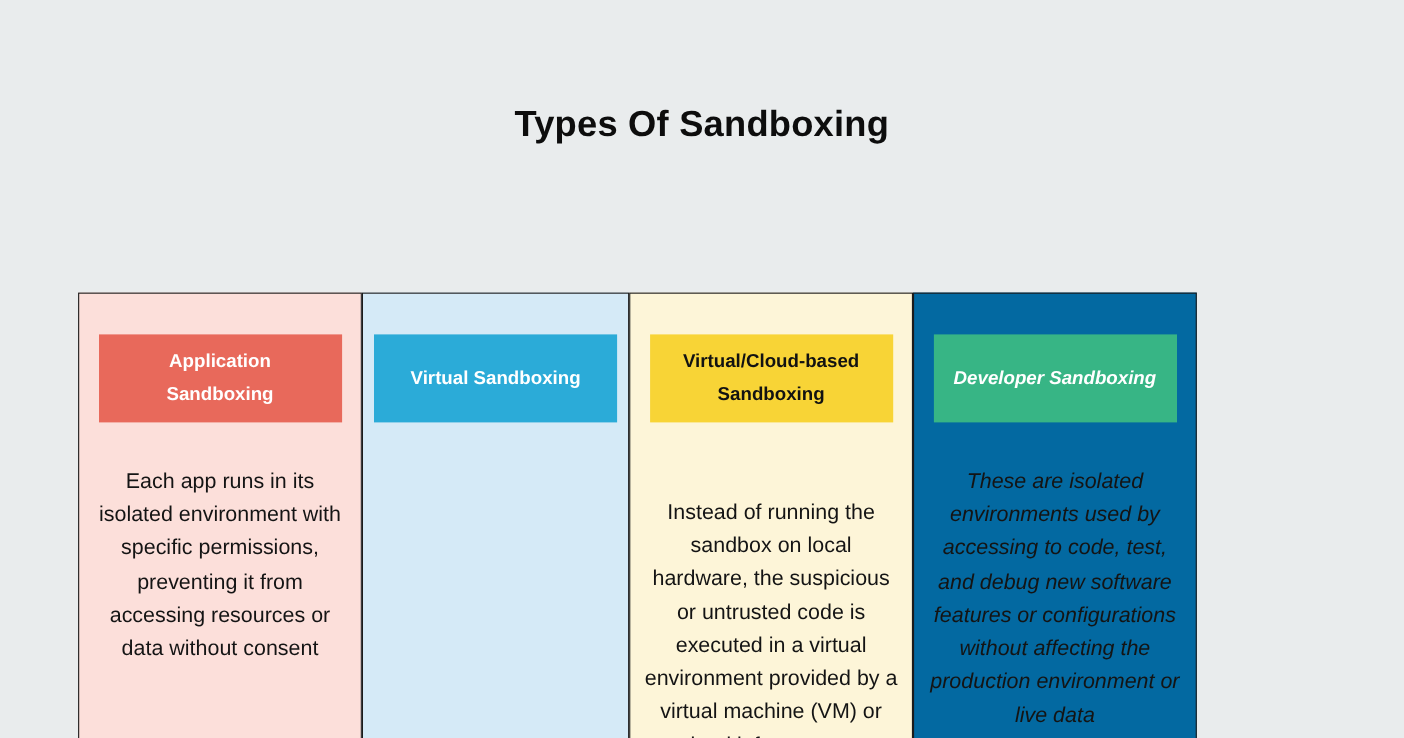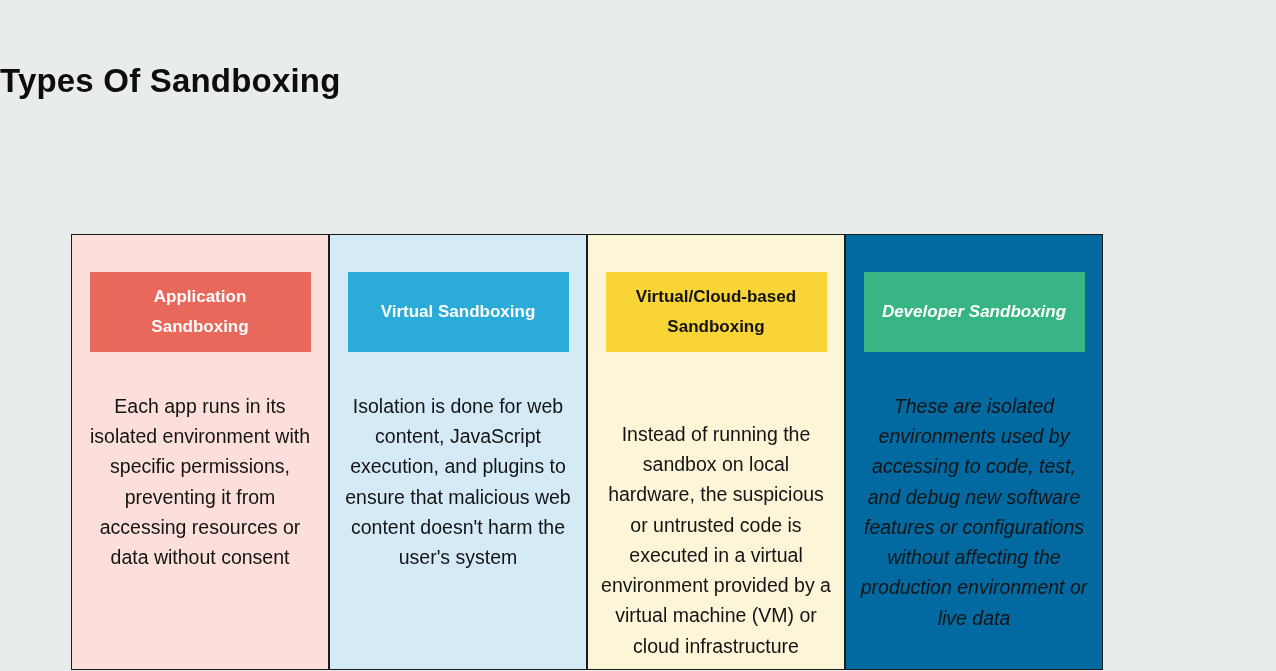--- a/index.html
+++ b/index.html
@@ -16,26 +16,26 @@
     overflow: hidden;
   }
 
   .page {
     position: relative;
     width: 1276px;
     height: 671px;
   }
 
   .page-title {
-    text-align: left;
+    text-align: center;
     font-size: 33px;
     font-weight: bold;
     letter-spacing: 0.2px;
     color: #0d0d0d;
-    margin-top: 62px;
+    margin-top: 94px;
   }
 
   .cards {
     position: absolute;
     top: 172px;
     left: 71px;
     width: 1000px;
     height: 436px;
     display: flex;
     justify-content: space-between;
@@ -98,21 +98,20 @@
 
   <div class="cards">
 
     <div class="card card-application">
       <div class="card-header">Application Sandboxing</div>
       <div class="card-body">Each app runs in its isolated environment with specific permissions, preventing it from accessing resources or data without consent</div>
     </div>
 
     <div class="card card-browser">
       <div class="card-header">Virtual Sandboxing</div>
-      <div class="card-body">Isolation is done for web content, JavaScript execution, and plugins to ensure that malicious web content doesn't harm the user's system</div>
     </div>
 
     <div class="card card-virtual">
       <div class="card-header">Virtual/Cloud-based Sandboxing</div>
       <div class="card-body">Instead of running the sandbox on local hardware, the suspicious or untrusted code is executed in a virtual environment provided by a virtual machine (VM) or cloud infrastructure</div>
     </div>
 
     <div class="card card-developer">
       <div class="card-header">Developer Sandboxing</div>
       <div class="card-body">These are isolated environments used by accessing to code, test, and debug new software features or configurations without affecting the production environment or live data</div>

